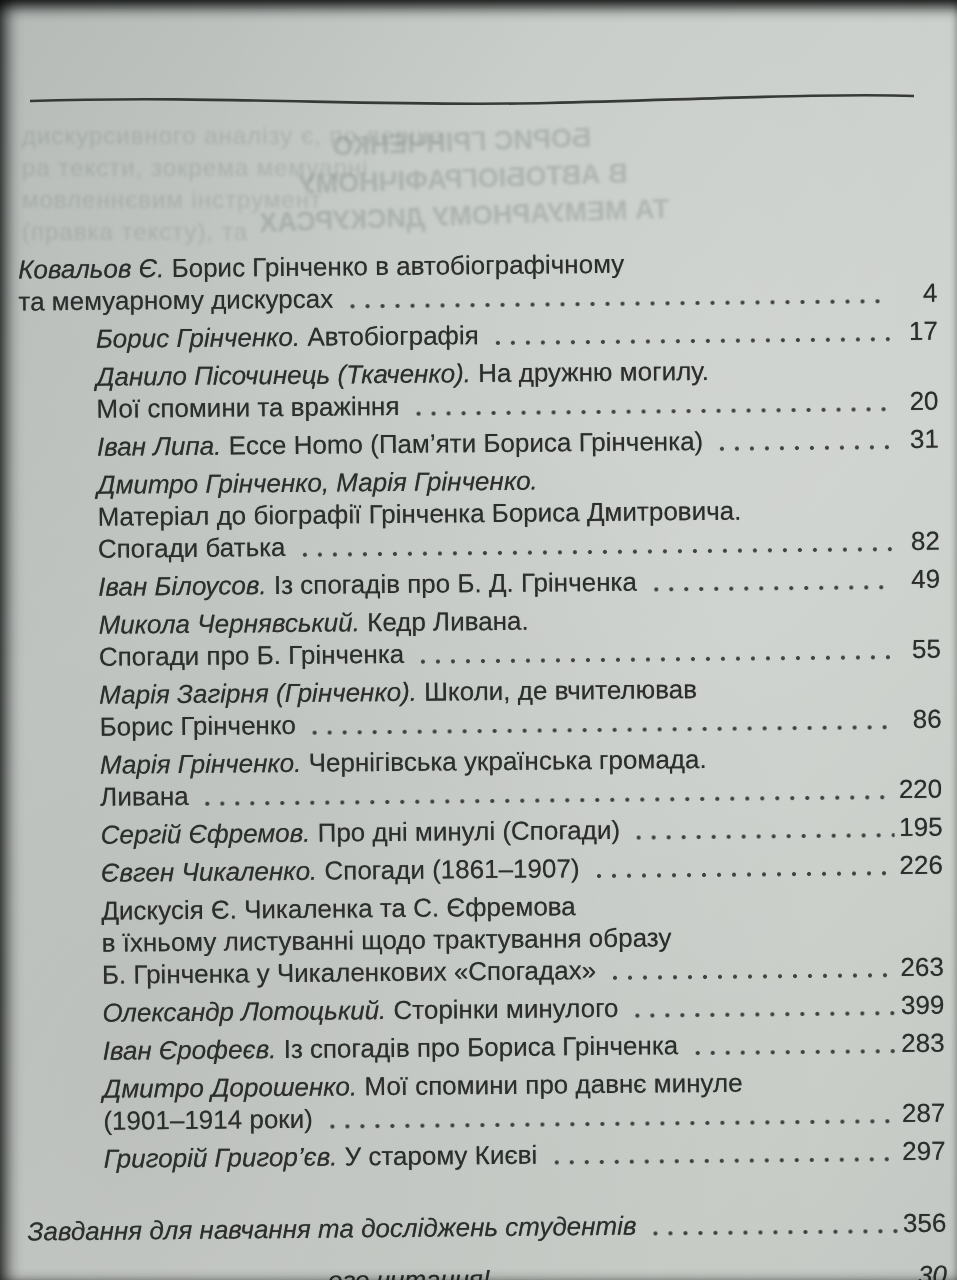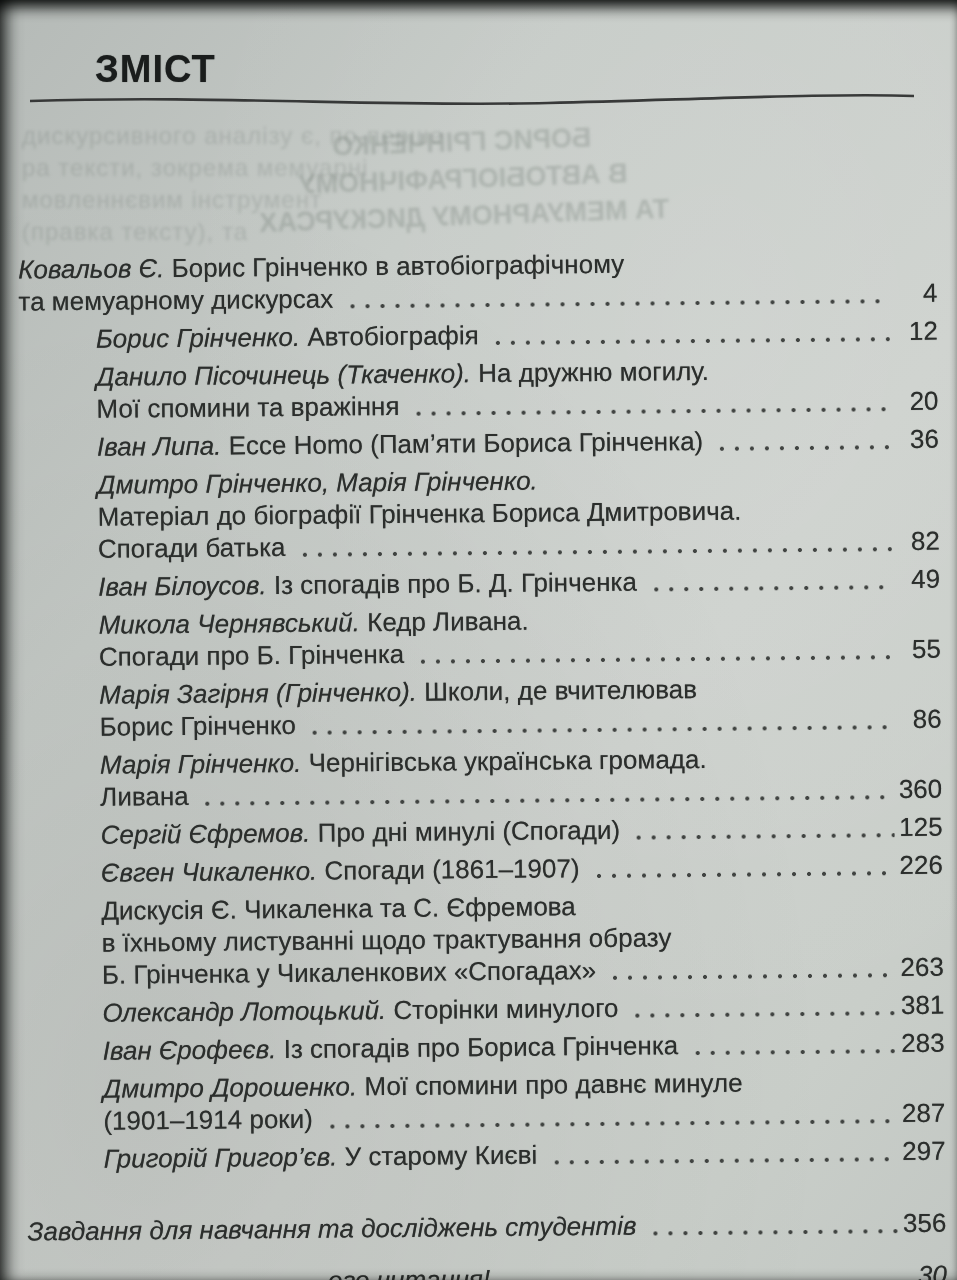--- a/index.html
+++ b/index.html
@@ -80,59 +80,58 @@
     <div class="bleed-small bs1">ра тексти, зокрема мемуарні</div>
     <div class="bleed-small bs2">мовленнєвим інструмент</div>
     <div class="bleed-small bs3">(правка тексту), та</div>
     <div class="bleed-title">
       <div>БОРИС ГРІНЧЕНКО</div>
       <div>В АВТОБІОГРАФІЧНОМУ</div>
       <div>ТА МЕМУАРНОМУ ДИСКУРСАХ</div>
     </div>
   </div>
 
-  <h1 class="hdr-title">ЗМІСТ</h1>
 
   <svg class="hdr-rule" viewBox="0 0 888 18" preserveAspectRatio="none">
     <path d="M2,9 C190,3 350,15 520,11 C680,7 810,1 886,4" stroke="#2b2d2c" stroke-width="2.6" fill="none" opacity="0.92"></path>
   </svg>
 
   <main class="toc">
       <div class="entry">
         <div class="line">
           <span class="txt"><span class="au">Ковальов Є. </span><span>Борис Грінченко в автобіографічному</span></span>
         </div>
         <div class="line">
           <span class="txt"><span>та мемуарному дискурсах </span></span>
           <span class="dots"></span>
           <span class="pg">4</span>
         </div>
       </div>
       <div class="entry indent">
         <div class="line">
           <span class="txt"><span class="au">Борис Грінченко. </span><span>Автобіографія</span></span>
           <span class="dots"></span>
-          <span class="pg">12</span>
+          <span class="pg">17</span>
         </div>
       </div>
       <div class="entry indent">
         <div class="line">
           <span class="txt"><span class="au">Данило Пісочинець (Ткаченко). </span><span>На дружню могилу.</span></span>
         </div>
         <div class="line">
           <span class="txt"><span>Мої спомини та вражіння</span></span>
           <span class="dots"></span>
           <span class="pg">20</span>
         </div>
       </div>
       <div class="entry indent">
         <div class="line">
           <span class="txt"><span class="au">Іван Липа. </span><span>Ecce Homo (Пам’яти Бориса Грінченка) </span></span>
           <span class="dots"></span>
-          <span class="pg">36</span>
+          <span class="pg">31</span>
         </div>
       </div>
       <div class="entry indent">
         <div class="line">
           <span class="txt"><span class="au">Дмитро Грінченко, Марія Грінченко.</span></span>
         </div>
         <div class="line">
           <span class="txt"><span>Матеріал до біографії Грінченка Бориса Дмитровича.</span></span>
         </div>
         <div class="line">
@@ -168,28 +167,28 @@
           <span class="pg">86</span>
         </div>
       </div>
       <div class="entry indent">
         <div class="line">
           <span class="txt"><span class="au">Марія Грінченко. </span><span>Чернігівська українська громада.</span></span>
         </div>
         <div class="line">
           <span class="txt"><span>Ливана </span></span>
           <span class="dots"></span>
-          <span class="pg">360</span>
+          <span class="pg">220</span>
         </div>
       </div>
       <div class="entry indent">
         <div class="line">
           <span class="txt"><span class="au">Сергій Єфремов. </span><span>Про дні минулі (Спогади) </span></span>
           <span class="dots"></span>
-          <span class="pg">125</span>
+          <span class="pg">195</span>
         </div>
       </div>
       <div class="entry indent">
         <div class="line">
           <span class="txt"><span class="au">Євген Чикаленко. </span><span>Спогади (1861–1907) </span></span>
           <span class="dots"></span>
           <span class="pg">226</span>
         </div>
       </div>
       <div class="entry indent">
@@ -202,21 +201,21 @@
         <div class="line">
           <span class="txt"><span>Б. Грінченка у Чикаленкових «Спогадах»</span></span>
           <span class="dots"></span>
           <span class="pg">263</span>
         </div>
       </div>
       <div class="entry indent">
         <div class="line">
           <span class="txt"><span class="au">Олександр Лотоцький. </span><span>Сторінки минулого </span></span>
           <span class="dots"></span>
-          <span class="pg">381</span>
+          <span class="pg">399</span>
         </div>
       </div>
       <div class="entry indent">
         <div class="line">
           <span class="txt"><span class="au">Іван Єрофеєв. </span><span>Із спогадів про Бориса Грінченка</span></span>
           <span class="dots"></span>
           <span class="pg">283</span>
         </div>
       </div>
       <div class="entry indent">

